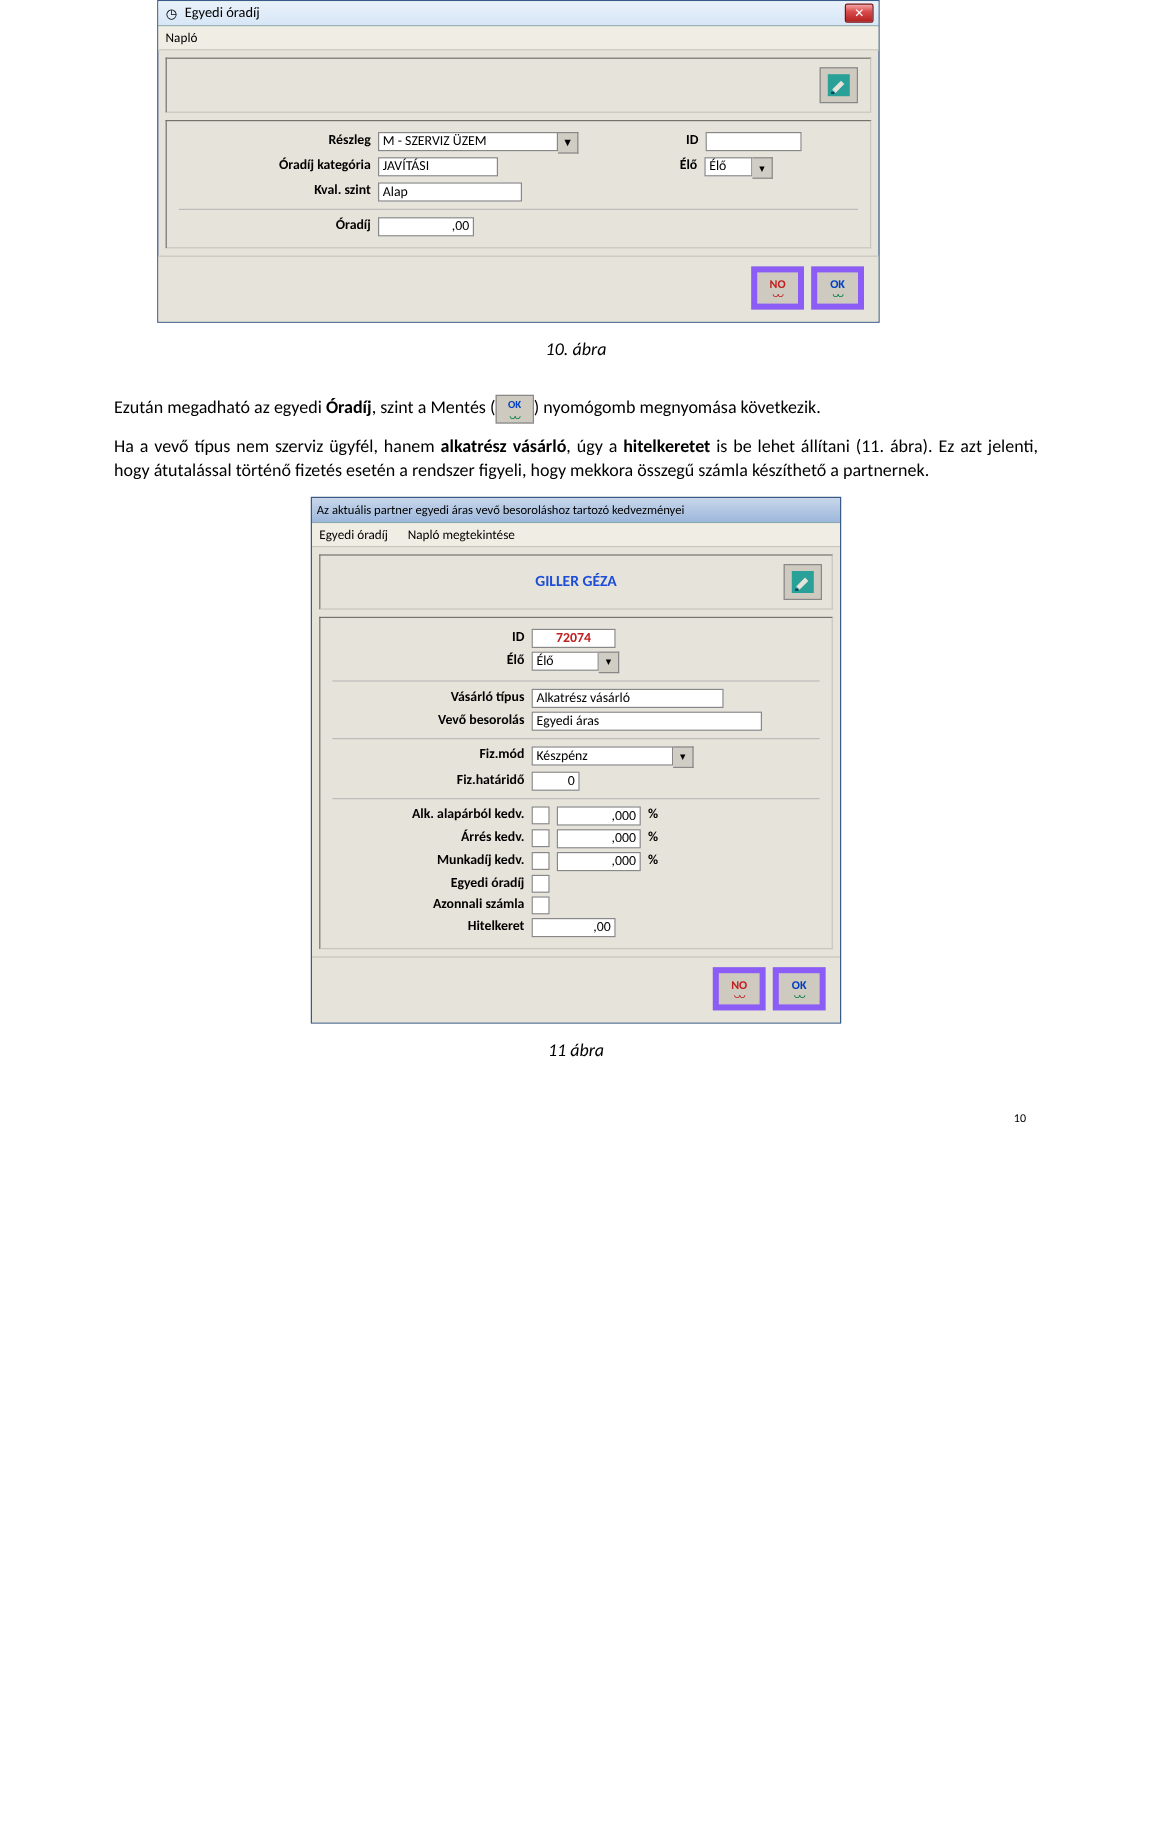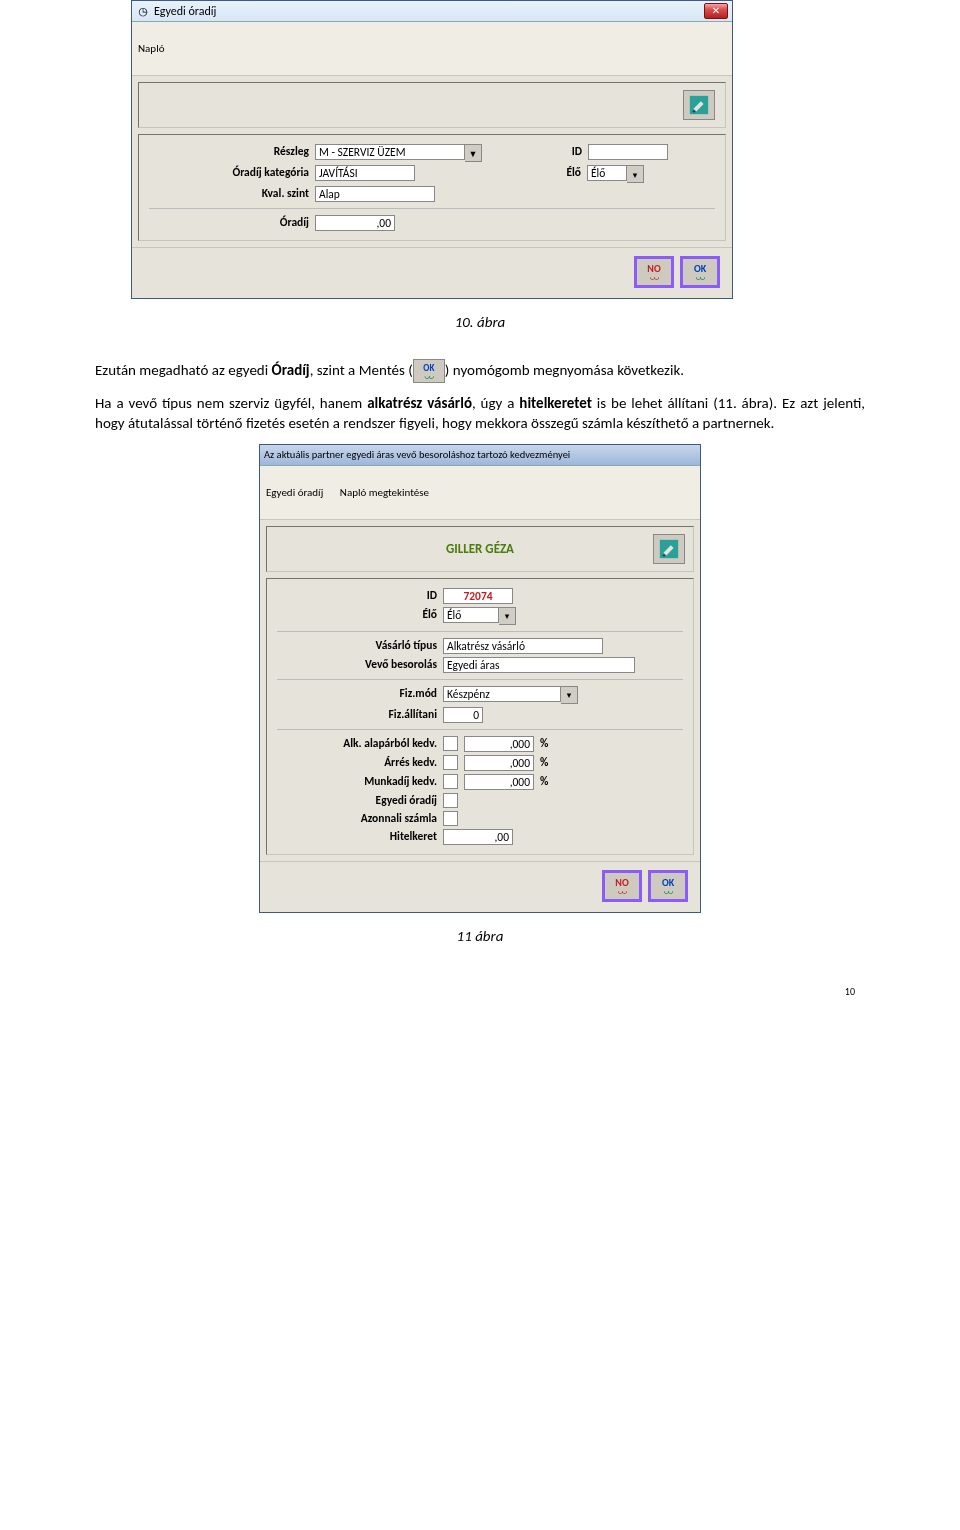--- a/index.html
+++ b/index.html
@@ -42,37 +42,37 @@
     width: 22px; height: 14px;
     background: linear-gradient(#f4a5a5,#d94d4d 40%,#b52020);
     border: 1px solid #7a1010;
     border-radius: 2px;
     display: inline-flex; align-items:center; justify-content:center;
     color:#fff; font-size:10px; line-height:1;
   }
   .menubar {
     background: #f0ede4;
     font-size: 11px;
-    padding: 20px 6px;
+    padding: 3px 6px;
     border-bottom: 1px solid #c8c5bc;
   }
   .menubar span { margin-right: 14px; }
   .header-strip {
     background: #e6e3da;
     height: 36px;
     display: flex;
     align-items: center;
     justify-content: flex-end;
     padding: 4px 10px;
     border: 1px inset #c8c5bc;
     margin: 6px;
   }
   .header-strip.centered { justify-content: center; position: relative; }
   .header-strip .ptitle {
-    color: #4d7c0f;
+    color: #1d4ed8;
     font-weight: bold;
     font-size: 13px;
   }
   .editicon {
     width: 30px; height: 28px;
     border: 1px solid #888;
     background: #cfcac0;
     display:inline-flex; align-items:center; justify-content:center;
   }
   .editicon svg { width: 22px; height: 22px; }
@@ -110,21 +110,21 @@
   .btnrow {
     display: flex;
     justify-content: flex-end;
     gap: 6px;
     padding: 8px 12px 10px;
     background: #e6e3da;
     border-top: 1px solid #c8c5bc;
   }
   .okbtn, .nobtn {
     width: 34px; height: 26px;
-    border: 3px solid #8b5cf6;
+    border: 5px solid #8b5cf6;
     background: #cfcac0;
     display:inline-flex; flex-direction:column; align-items:center; justify-content:center;
     font-size: 10px; font-weight: bold; line-height:1.1;
   }
   .okbtn { color:#0040c0; }
   .nobtn { color:#c02020; }
   .okbtn .uline, .nobtn .uline { font-size: 6px; letter-spacing:-1px; }
   .okbtn .uline { color:#008040; }
   .nobtn .uline { color:#c02020; }
   .inline-ok {
@@ -255,21 +255,21 @@
         <span class="lbl" style="width:160px">Vevő besorolás</span>
         <span class="field" style="width:192px">Egyedi áras</span>
       </div>
       <div class="hr"></div>
       <div class="frow">
         <span class="lbl" style="width:160px">Fiz.mód</span>
         <span class="field" style="width:118px">Készpénz</span>
         <span class="dropbtn">▾</span>
       </div>
       <div class="frow">
-        <span class="lbl" style="width:160px">Fiz.állítani</span>
+        <span class="lbl" style="width:160px">Fiz.határidő</span>
         <span class="field" style="width:40px;justify-content:flex-end">0</span>
       </div>
       <div class="hr"></div>
       <div class="frow">
         <span class="lbl" style="width:160px">Alk. alapárból kedv.</span>
         <span class="chk"></span>
         <span style="width:6px"></span>
         <span class="field" style="width:70px;justify-content:flex-end">,000</span>
         <span style="width:6px"></span>
         <b>%</b>

